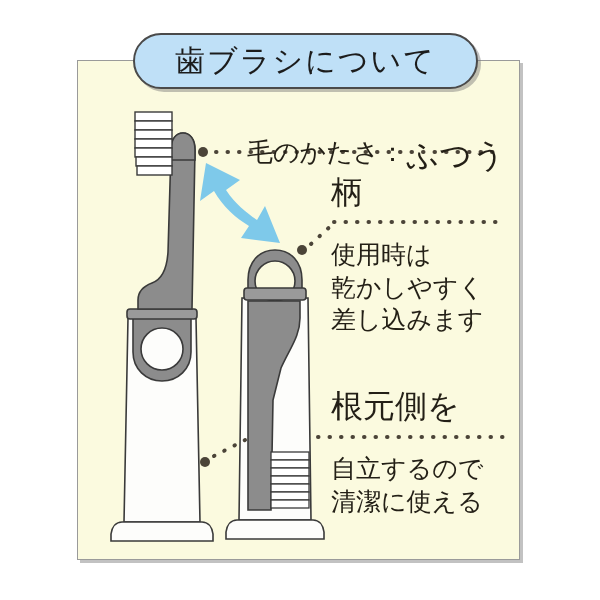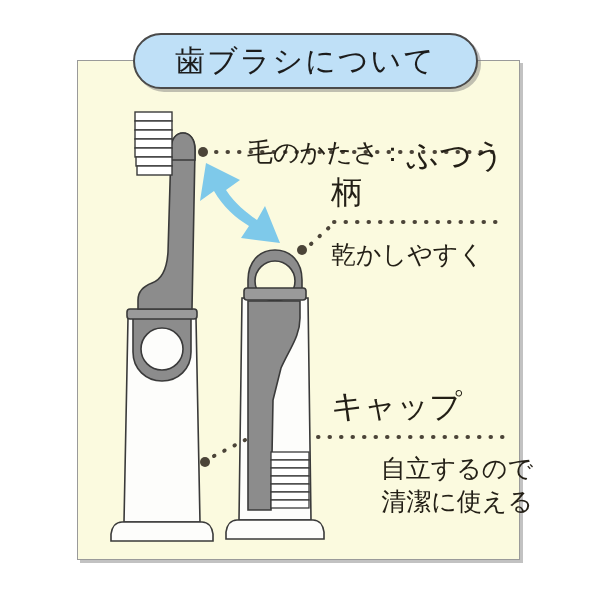--- a/index.html
+++ b/index.html
@@ -99,21 +99,21 @@
   }
   .handle-head { left: 331px; top: 176px; }
   .cap-head    { left: 331px; top: 390px; }
 
   .body-text {
     font-size: 25px;
     line-height: 1.30;
     white-space: normal;
   }
   .handle-body { left: 331px; top: 238px; width: 190px; }
-  .cap-body    { left: 343px; top: 452px; width: 190px; text-align: right; }
+  .cap-body    { left: 331px; top: 452px; width: 190px; }
 </style>
 </head>
 <body>
 
 <div id="root">
 
   <div class="panel"></div>
 
   <svg class="art" viewBox="0 0 600 600">
 
@@ -210,22 +210,24 @@
   </div>
 
 
   <div class="lbl hardness">
     <span>毛のかたさ：</span>
     <span class="big">ふつう</span>
   </div>
 
   <div class="lbl heading handle-head">柄</div>
   <div class="lbl body-text handle-body">
+    <div>使用時は</div>
     <div>乾かしやすく</div>
-  </div>
-
-  <div class="lbl heading cap-head">キャップ</div>
+    <div>差し込みます</div>
+  </div>
+
+  <div class="lbl heading cap-head">根元側を</div>
   <div class="lbl body-text cap-body">
     <div>自立するので</div>
     <div>清潔に使える</div>
   </div>
 
 </div>
 
 </body></html>

